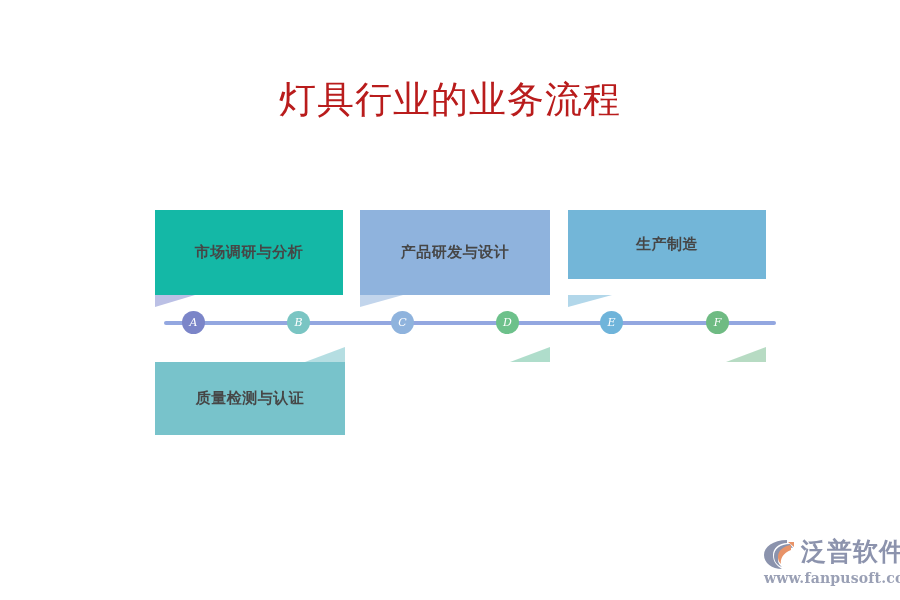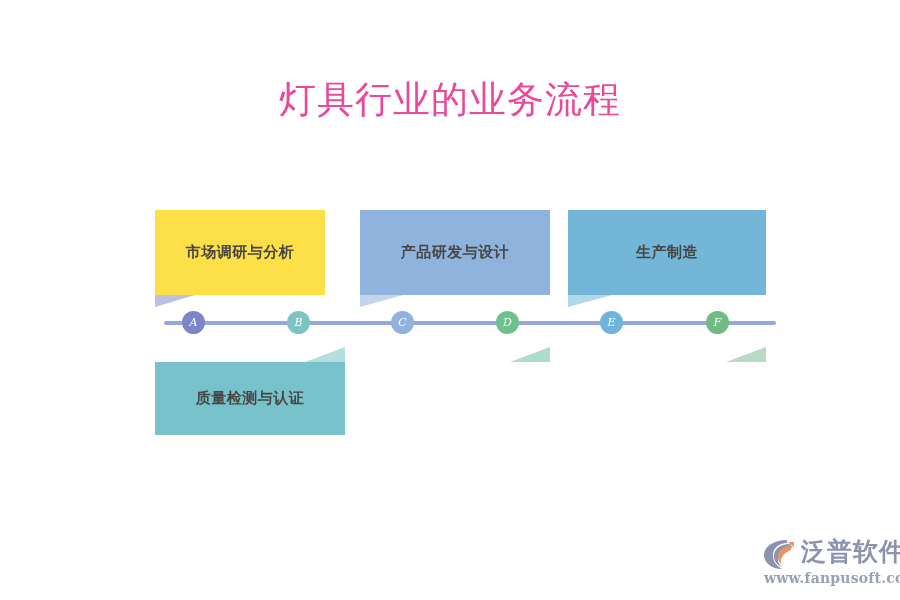--- a/index.html
+++ b/index.html
@@ -23,21 +23,21 @@
   
   #title {
     position: absolute;
     left: 0;
     top: 76px;
     width: 900px;
     text-align: center;
     font-family: "DejaVu Serif", "Liberation Serif", serif;
     font-size: 37px;
     line-height: 48px;
-    color: #ec4899;
+    color: #b91c1c;
     letter-spacing: 1px;
     white-space: nowrap;
   }
 
   
   #diagram {
     position: absolute;
     left: 0;
     top: 0;
     width: 900px;
@@ -134,31 +134,31 @@
 </style>
 </head>
 <body>
 
 <div id="slide">
 
   <div id="title">灯具行业的业务流程</div>
 
   <div id="diagram">
 
-    <div class="node-box" style="left:155px; top:210px; width:170px; height:85px; background:#fde047;">
+    <div class="node-box" style="left:155px; top:210px; width:188px; height:85px; background:#14b8a6;">
       <span>市场调研与分析</span>
     </div>
     <div class="tail" style="left:155px; top:295px; border-left:40px solid #838cd0; border-bottom:12px solid transparent;"></div>
 
     <div class="node-box" style="left:360px; top:210px; width:190px; height:85px; background:#8fb3dd;">
       <span>产品研发与设计</span>
     </div>
     <div class="tail" style="left:360px; top:295px; border-left:43px solid #8fb3dd; border-bottom:12px solid transparent;"></div>
 
-    <div class="node-box" style="left:568px; top:210px; width:198px; height:85px; background:#73b6d8;">
+    <div class="node-box" style="left:568px; top:210px; width:198px; height:69px; background:#73b6d8;">
       <span>生产制造</span>
     </div>
     <div class="tail" style="left:568px; top:295px; border-left:44px solid #73b6d8; border-bottom:12px solid transparent;"></div>
 
     <div id="timeline-axis"></div>
 
     <div class="marker" style="left:182px; top:311px; background:#7b85c8;">
       <span>A</span>
     </div>
     <div class="marker" style="left:287px; top:311px; background:#7ac5c3;">

